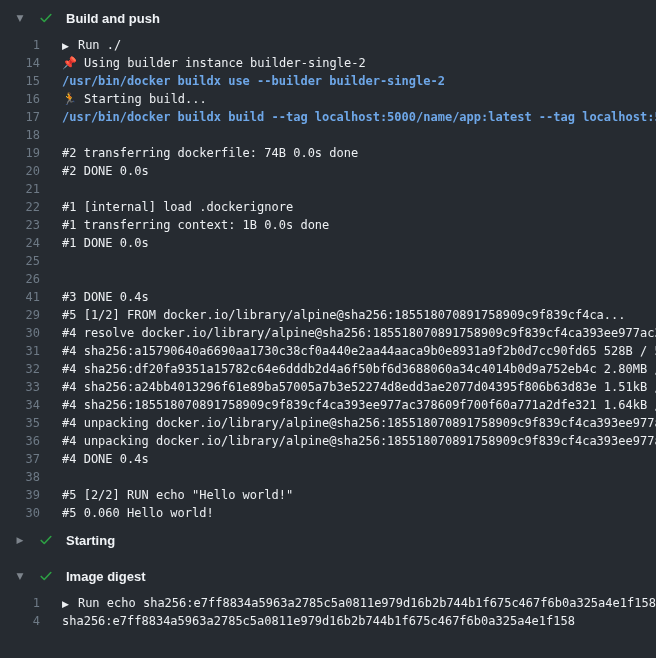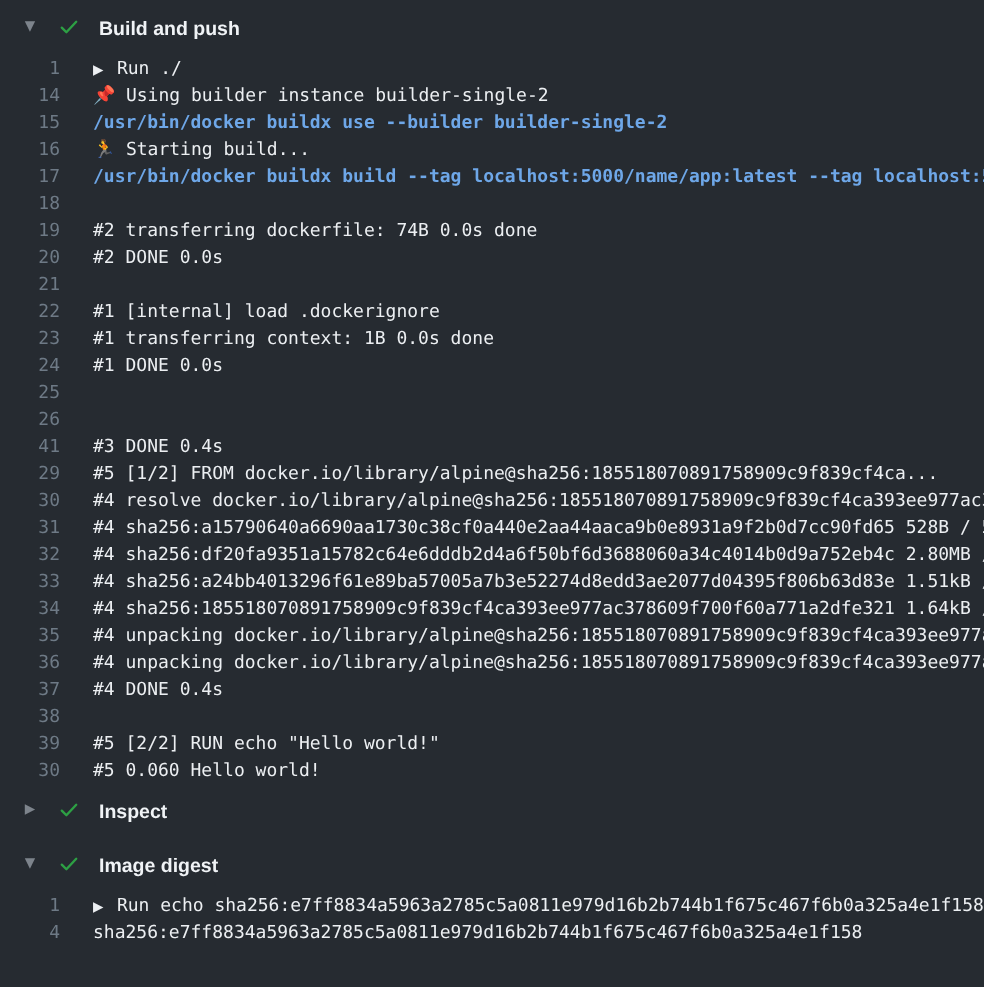--- a/index.html
+++ b/index.html
@@ -97,21 +97,21 @@
       <div class="log-line"><span class="line-num">39</span><span class="line-text"><span>#5 [2/2] RUN echo "Hello world!"</span></span></div>
       <div class="log-line"><span class="line-num">30</span><span class="line-text"><span>#5 0.060 Hello world!</span></span></div>
     </div>
     <div class="section-header">
       <span class="toggle">▶</span>
       <span class="check">
         <svg width="14" height="14" viewBox="0 0 16 16">
           <path d="M2.5 8.5l3.5 3.5 7.5-8" fill="none" stroke="#2da044" stroke-width="1.8" stroke-linecap="round" stroke-linejoin="round"></path>
         </svg>
       </span>
-      <span class="section-label">Inspect</span>
+      <span class="section-label">Starting</span>
     </div>
     <div class="section-header">
       <span class="toggle">▼</span>
       <span class="check">
         <svg width="14" height="14" viewBox="0 0 16 16">
           <path d="M2.5 8.5l3.5 3.5 7.5-8" fill="none" stroke="#2da044" stroke-width="1.8" stroke-linecap="round" stroke-linejoin="round"></path>
         </svg>
       </span>
       <span class="section-label">Image digest</span>
     </div>

